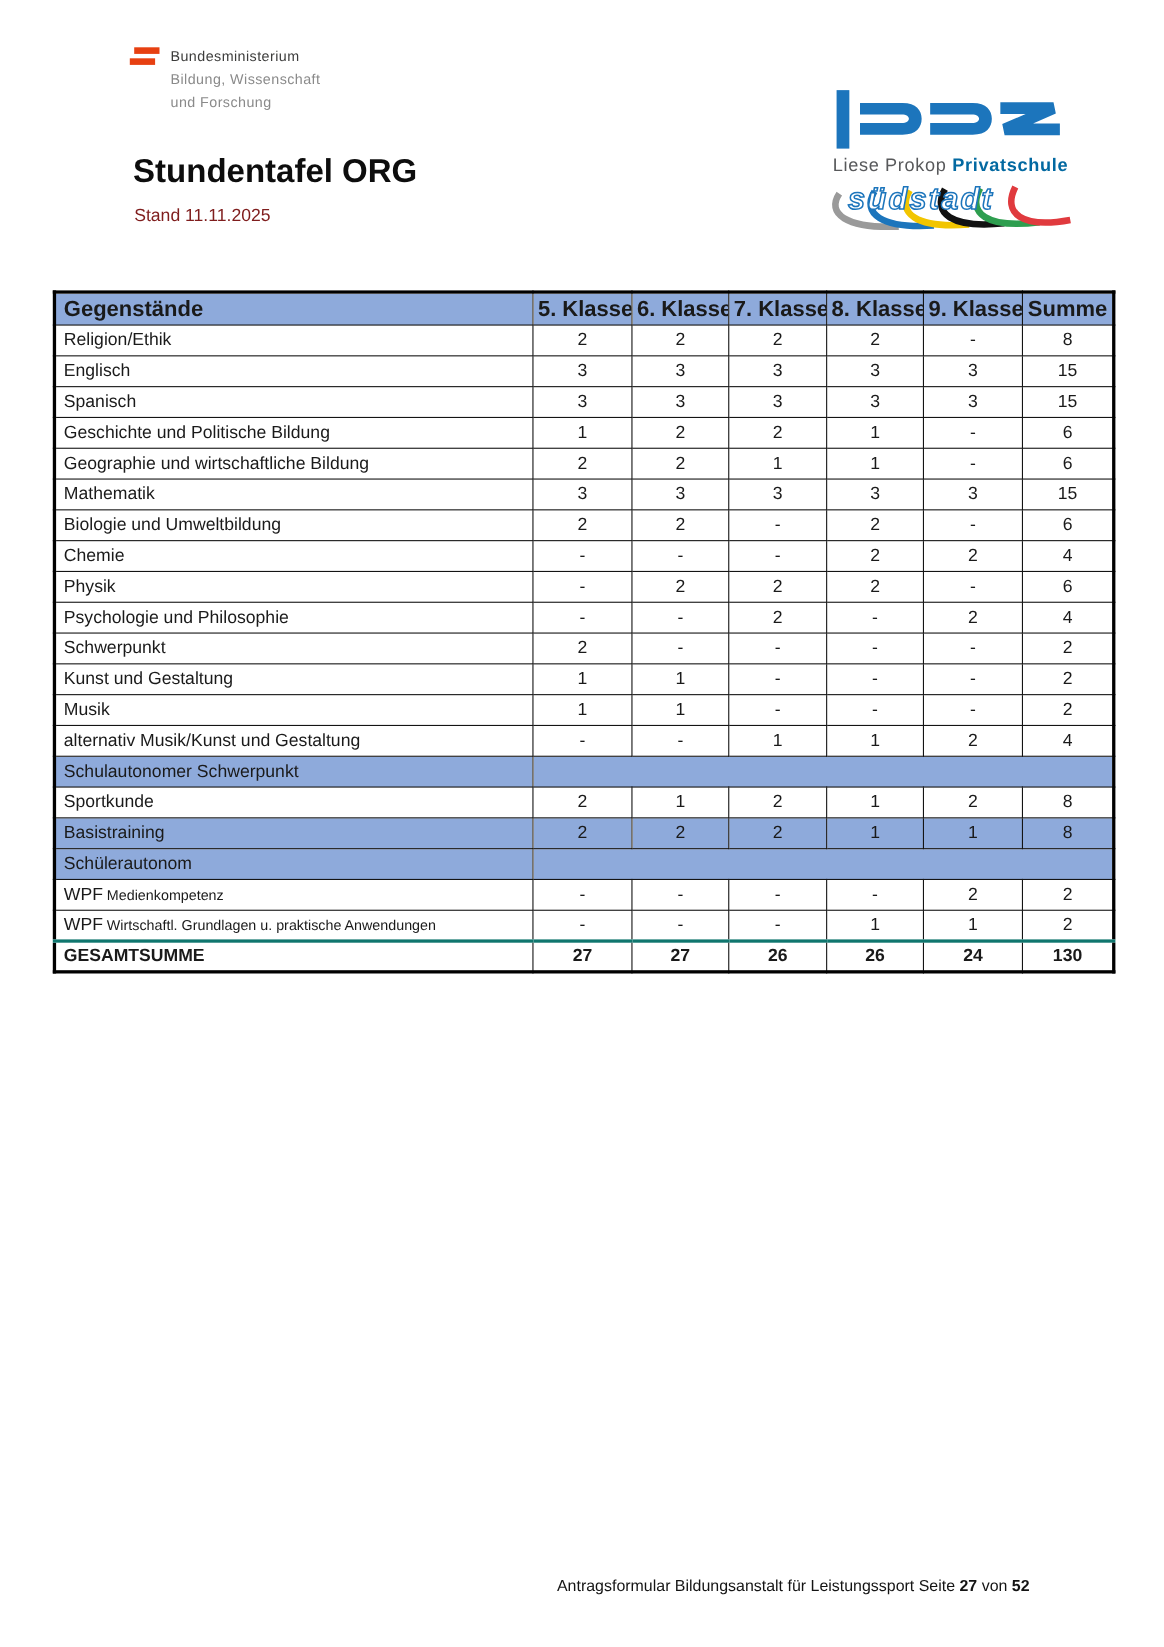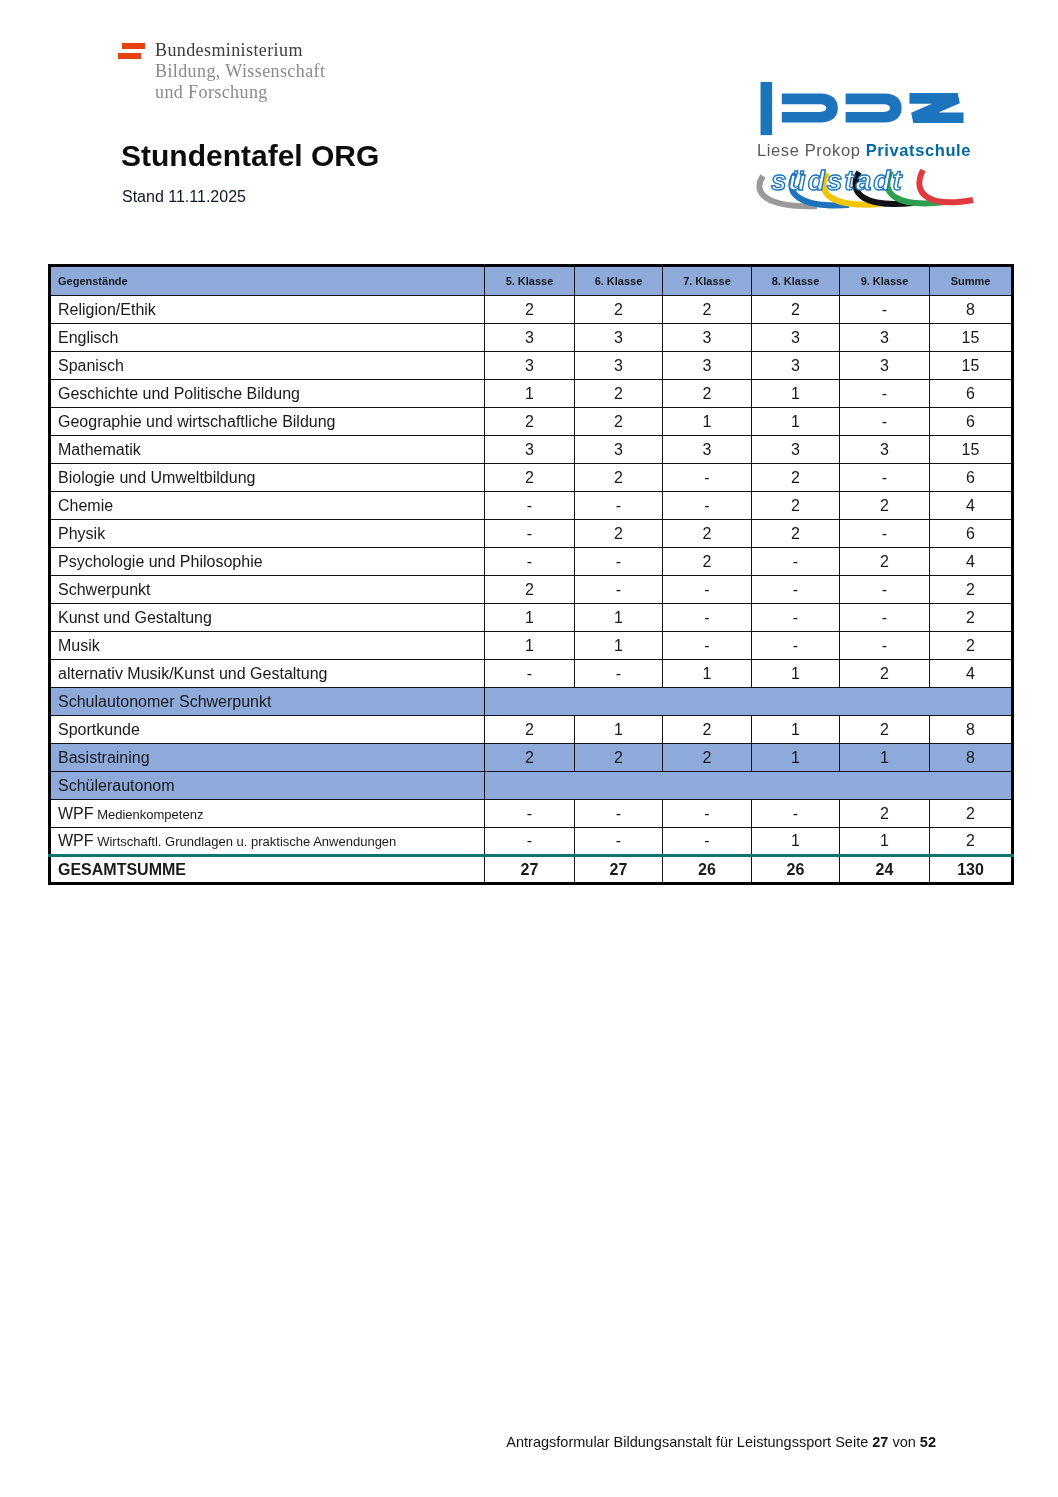--- a/index.html
+++ b/index.html
@@ -8,27 +8,27 @@
     width: 1058px; height: 1497px; position: relative;
     font-family: "Liberation Sans", sans-serif; color: #1a1a1a;
   }
   .page { position: absolute; inset: 0; overflow: hidden; }
 
   
   .ministry { position: absolute; left: 118px; top: 40px; display: flex; gap: 10px; }
   .flag-icon { width: 27px; height: 16px; margin-top: 3px; position: relative; }
   .flag-icon .bar1 { position: absolute; left: 4px; top: 0; width: 23px; height: 6px; background: var(--flag-red); }
   .flag-icon .bar2 { position: absolute; left: 0; top: 10px; width: 23px; height: 6px; background: var(--flag-red); }
-  .ministry-text { font-size: 18px; line-height: 21px; letter-spacing: 0.4px; font-family: Liberation Serif, serif; }
+  .ministry-text { font-size: 13px; line-height: 21px; letter-spacing: 0.4px; }
   .ministry-text .l1 { color: #3c3c3b; }
   .ministry-text .l2, .ministry-text .l3 { color: var(--text-gray); }
 
   
   .doc-title { position: absolute; left: 121px; top: 139px; font-size: 30px; font-weight: bold; color: #0d0d0d; }
-  .stand-date { position: absolute; left: 122px; top: 188px; font-size: 16px; color: #0f172a; }
+  .stand-date { position: absolute; left: 122px; top: 188px; font-size: 16px; color: #7f1d1d; }
 
   
   .lpps { position: absolute; left: 757px; top: 80px; width: 216px; }
   .lpps svg { display: block; }
   .lpps-subtitle { margin-top: 3px; font-size: 16.5px; color: #58595b; letter-spacing: 0.6px; white-space: nowrap; }
   .lpps-subtitle b { color: #0369a1; }
 
   
   .suedstadt { position: absolute; left: 755px; top: 164px; width: 220px; }
   .suedstadt svg { display: block; }
@@ -41,21 +41,21 @@
   }
   .timetable th, .timetable td {
     border: 1px solid #141414;
     height: 28px;
     font-size: 16px;
     padding: 0 4px;
     text-align: center;
     vertical-align: middle;
     overflow: hidden; white-space: nowrap;
   }
-  .timetable thead th { background: var(--table-blue); font-weight: bold; font-size: 11px; height: 30px; }
+  .timetable thead th { background: var(--table-blue); font-weight: bold; font-size: 20px; height: 30px; }
   .timetable thead th:first-child { text-align: left; padding-left: 7px; }
   .timetable .label-cell { text-align: left; padding-left: 7px; }
   .timetable .label-cell .small { font-size: 13px; }
   .row-section .label-cell, .row-section .merged { background: var(--table-blue); }
   .row-highlight td { background: var(--table-blue); }
   .row-total td { font-weight: bold; border-top: 3px solid #0f766e; }
 
   
   .footer {
     position: absolute; right: 122px; top: 1403px;

